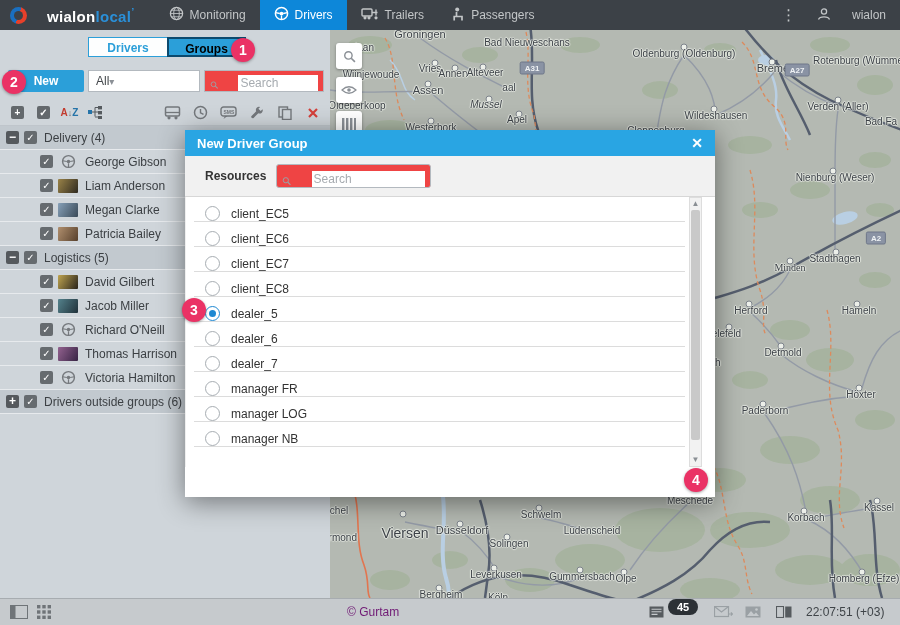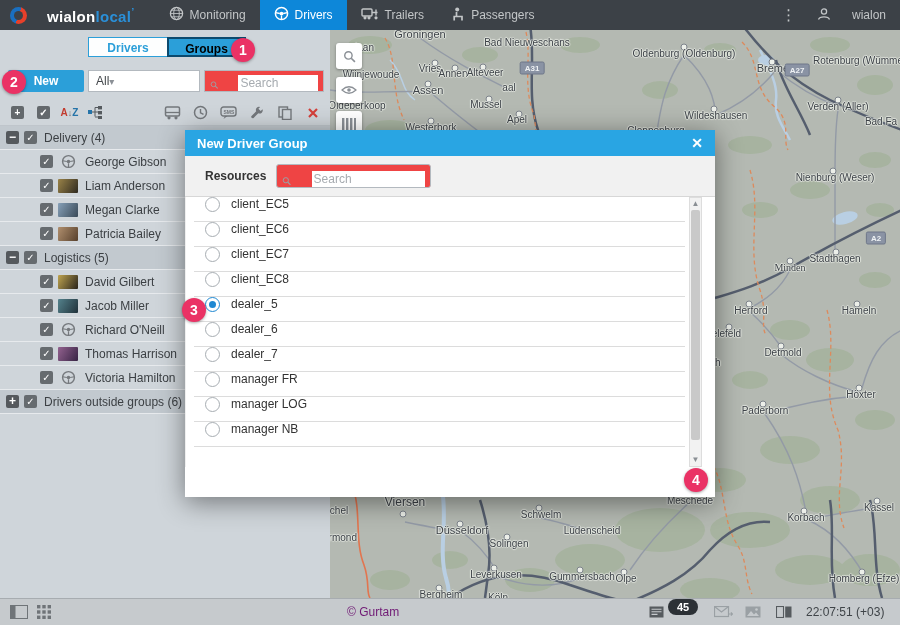--- a/index.html
+++ b/index.html
@@ -90,21 +90,21 @@
   .modal{position:absolute;left:185px;top:130px;width:530px;height:367px;background:#fff;
        z-index:60;box-shadow:0 5px 25px rgba(0,0,0,.45)}
   .modal-title{height:26px;background:#29a5e3;color:#fff;display:flex;align-items:center;
        justify-content:space-between;padding:0 12px;font-size:13px;font-weight:bold}
   .modal-close{font-size:14px;font-weight:bold;cursor:pointer}
   .res-row{height:40px;background:#f1f1f1;border-bottom:1px solid #d7d7d7;display:flex;
        align-items:center;padding:0 0 0 20px;gap:10px}
   .res-label{font-size:12px;color:#333;font-weight:bold}
   .modal-searchbox{position:relative;width:155px;height:24px;border-radius:3px}
   .mlist{position:relative;height:270px;overflow:hidden;border-left:1px solid #eee}
-  .mrow{display:flex;align-items:flex-start;height:24px;border-bottom:1px solid #dcdcdc;
+  .mrow{display:flex;align-items:flex-end;height:24px;border-bottom:1px solid #dcdcdc;
        margin:0 30px 0 8px;padding-left:11px;cursor:pointer}
   .radio{width:13px;height:13px;border:1px solid #a7adb2;border-radius:50%;background:#fff;
        display:flex;align-items:center;justify-content:center;flex:none;cursor:pointer}
   .radio.sel{border-color:#1e88d2}
   .radio .dot{width:7px;height:7px;border-radius:50%;background:#1e88d2}
   .mlabel{font-size:12px;color:#333;margin-left:11px}
   .scroll{position:absolute;right:13px;top:0;width:13px;height:270px;background:#f2f2f2;
        border:1px solid #ddd;box-sizing:border-box}
   .scroll .up,.scroll .dn{position:absolute;left:0;width:11px;text-align:center;
        color:#8a8f94;font-size:8px;line-height:10px;cursor:pointer}
@@ -261,21 +261,21 @@
       <span class="map-label" style="left: 90px; top: 4px; font-size: 11px;">Groningen</span>
       <span class="map-label" style="left: 197px; top: 12px; font-size: 10px;">Bad Nieuweschans</span>
       <span class="map-label" style="left: 32px; top: 17px; font-size: 10px;">slaan</span>
       <span class="map-label" style="left: 41px; top: 44px; font-size: 10px;">Wijnjewoude</span>
       <span class="map-label" style="left: 100px; top: 38px; font-size: 10px;">Vries</span>
       <span class="map-label" style="left: 123px; top: 43px; font-size: 10px;">Annen</span>
       <span class="map-label" style="left: 155px; top: 42px; font-size: 10px;">Alteveer</span>
       <span class="map-label" style="left: 98px; top: 60px; font-size: 11px;">Assen</span>
       <span class="map-label" style="left: 179px; top: 57px; font-size: 10px;">aal</span>
       <span class="map-label" style="left: 27px; top: 75px; font-size: 10px;">Oldeberkoop</span>
-      <span class="map-label" style="left: 156px; top: 74px; font-size: 10px;">Mussel</span>
+      <span class="map-label" style="left: 156px; top: 74px; font-size: 10px; font-style: italic;">Mussel</span>
       <span class="map-label" style="left: 187px; top: 89px; font-size: 10px;">Apel</span>
       <span class="map-label" style="left: 101px; top: 97px; font-size: 10px;">Westerbork</span>
       <span class="map-label" style="left: 354px; top: 23px; font-size: 10px;">Oldenburg (Oldenburg)</span>
       <span class="map-label" style="left: 446px; top: 38px; font-size: 11px;">Bremen</span>
       <span class="map-label" style="left: 528px; top: 30px; font-size: 10px;">Rotenburg (Wümme</span>
       <span class="map-label" style="left: 386px; top: 85px; font-size: 10px;">Wildeshausen</span>
       <span class="map-label" style="left: 326px; top: 100px; font-size: 10px;">Cloppenburg</span>
       <span class="map-label" style="left: 508px; top: 76px; font-size: 10px;">Verden (Aller)</span>
       <span class="map-label" style="left: 551px; top: 91px; font-size: 10px;">Bad Fa</span>
       <span class="map-label" style="left: 505px; top: 147px; font-size: 10px;">Nienburg (Weser)</span>
@@ -294,21 +294,21 @@
       <span class="map-label" style="left: 534px; top: 548px; font-size: 10px;">Homberg (Efze)</span>
       <span class="map-label" style="left: 296px; top: 548px; font-size: 10px;">Olpe</span>
       <span class="map-label" style="left: 252px; top: 546px; font-size: 10px;">Gummersbach</span>
       <span class="map-label" style="left: 211px; top: 484px; font-size: 10px;">Schwelm</span>
       <span class="map-label" style="left: 262px; top: 500px; font-size: 10px;">Lüdenscheid</span>
       <span class="map-label" style="left: 179px; top: 513px; font-size: 10px;">Solingen</span>
       <span class="map-label" style="left: 166px; top: 544px; font-size: 10px;">Leverkusen</span>
       <span class="map-label" style="left: 111px; top: 564px; font-size: 10px;">Bergheim</span>
       <span class="map-label" style="left: 168px; top: 567px; font-size: 10px;">Köln</span>
       <span class="map-label" style="left: 132px; top: 500px; font-size: 11px;">Düsseldorf</span>
-      <span class="map-label" style="left: 75px; top: 472px; font-size: 12px;">Viersen</span>
+      <span class="map-label" style="left: 75px; top: 503px; font-size: 14px;">Viersen</span>
       <span class="map-label" style="left: 10px; top: 507px; font-size: 10px;">ermond</span>
       <span class="map-label" style="left: 9px; top: 480px; font-size: 10px;">chel</span>
       <span class="shield" style="left: 202px; top: 38px;">A31</span>
       <span class="shield" style="left: 467px; top: 40px;">A27</span>
       <span class="shield" style="left: 546px; top: 208px;">A2</span>
     </div>
   <div class="map-ctrl" style="top:13px">
     <svg width="13" height="13" viewBox="0 0 12 12">
         <circle cx="5" cy="5" r="3.4" fill="none" stroke="#8b9096" stroke-width="1.3"></circle>
         <path d="M7.6 7.6 L11 11" stroke="#8b9096" stroke-width="1.5"></path>

